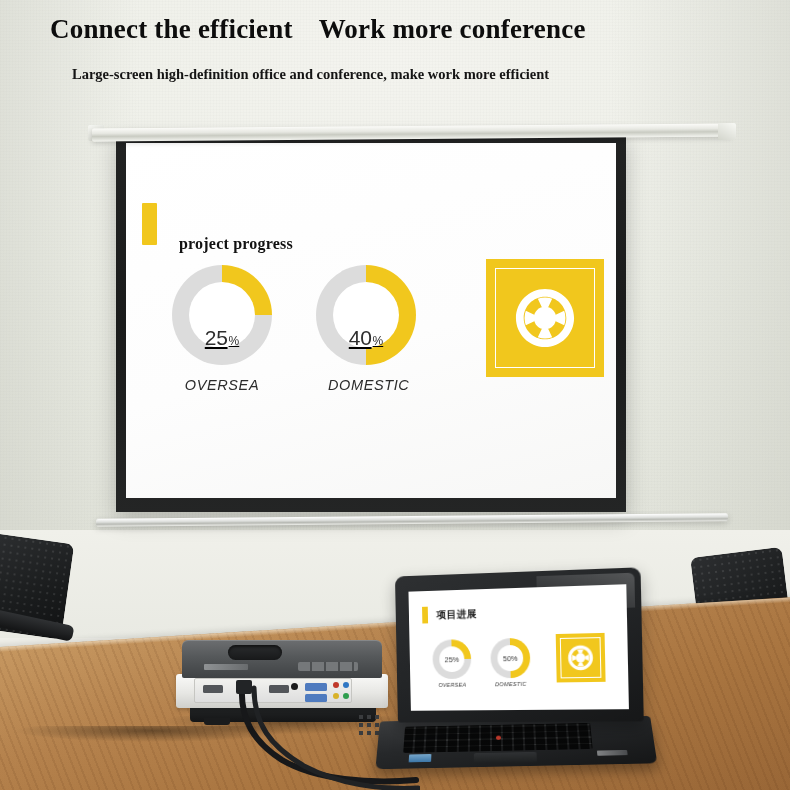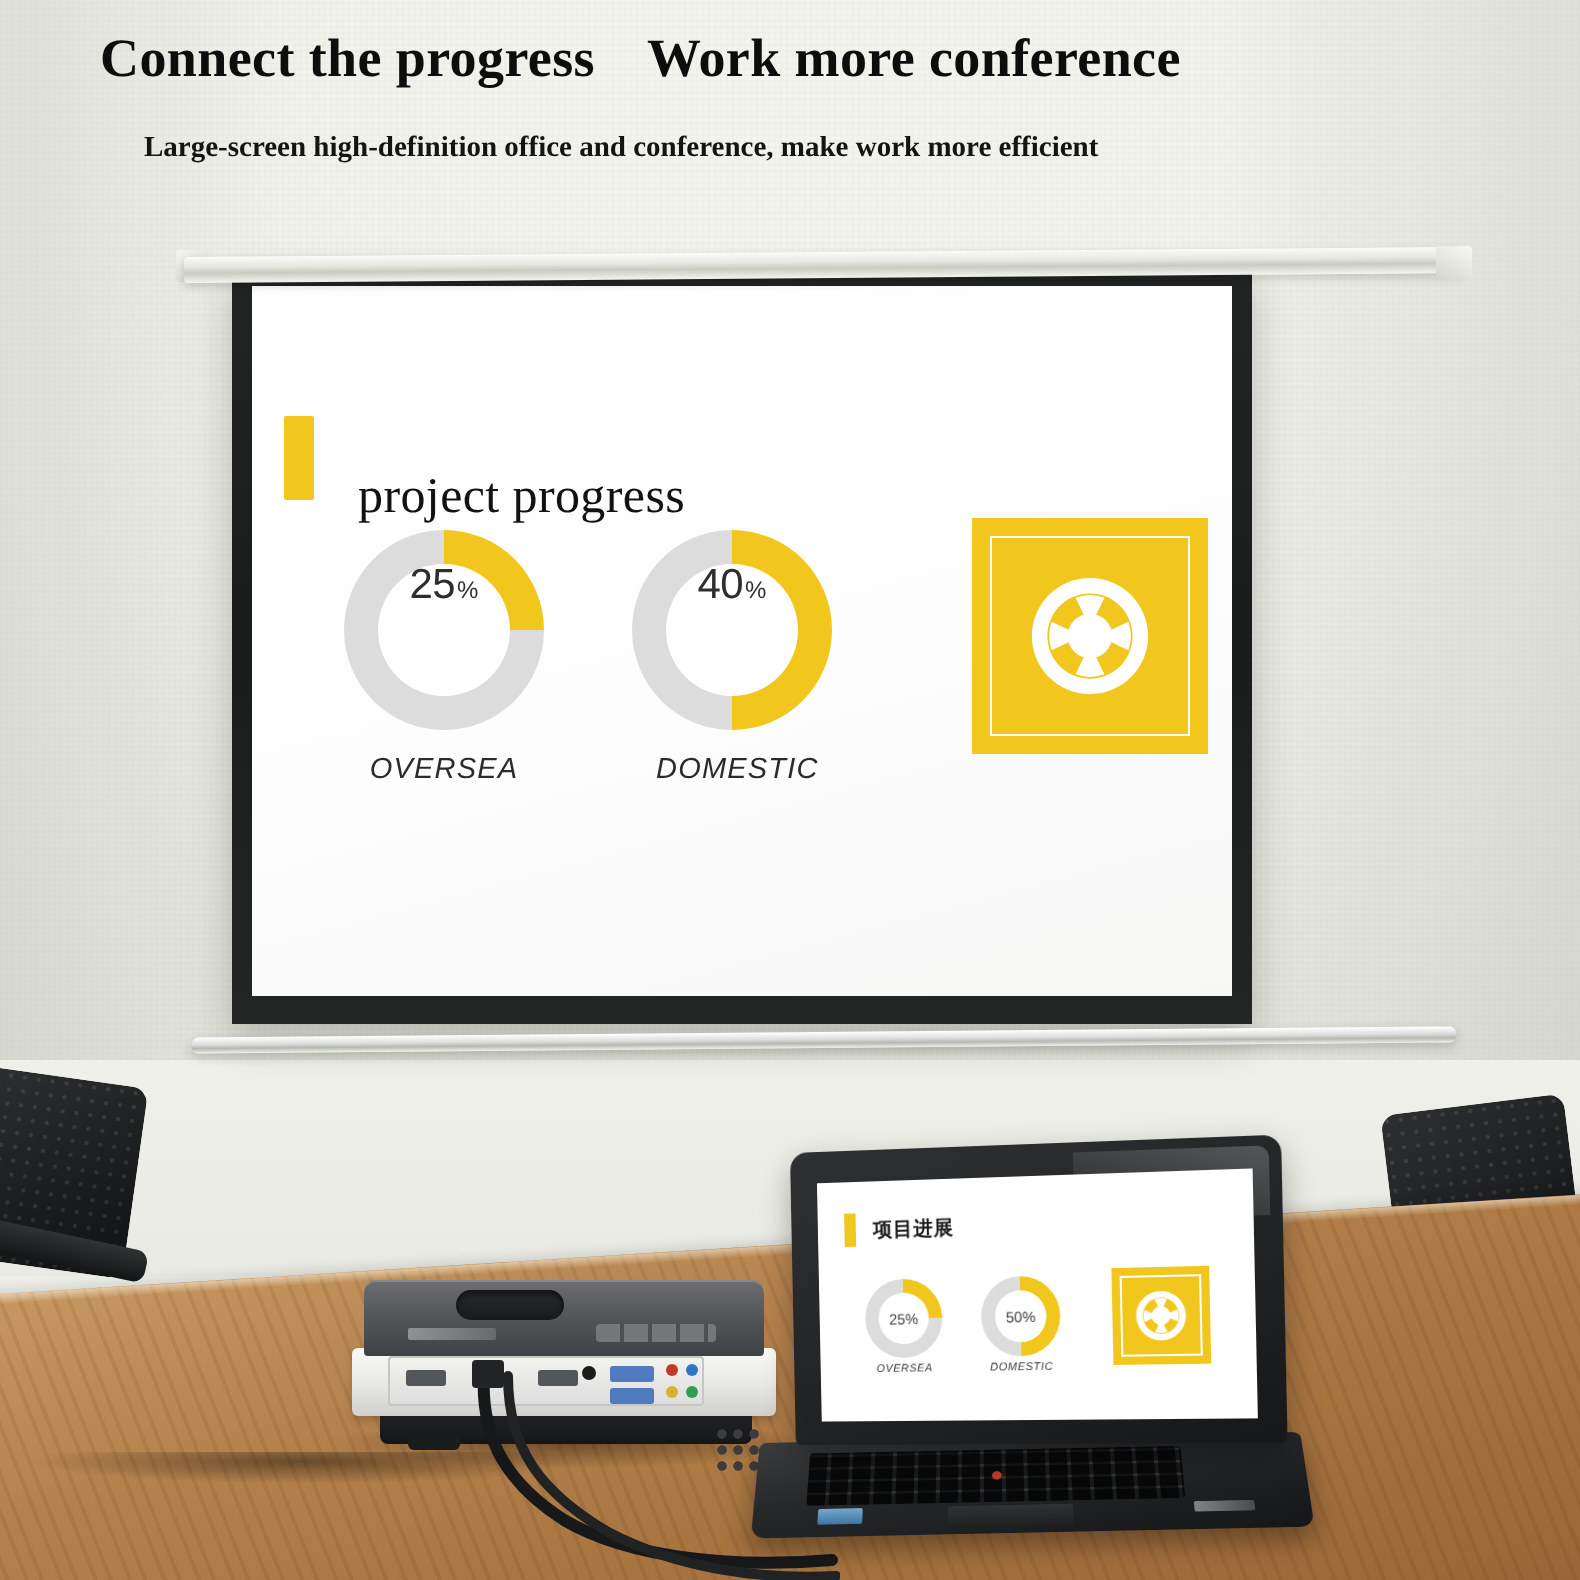--- a/index.html
+++ b/index.html
@@ -96,39 +96,39 @@
   
   .slide-title-row{
     position:absolute; left:16px; top:52px; display:flex; align-items:center;
   }
   .accent-bar{
     width:15px; height:42px; background:#f1c71d; border-radius:1px;
   }
   .slide-title{
     margin-left:22px;
     font-family:"Liberation Serif", serif;
-    font-weight:400; font-size:25px; color:#121212; letter-spacing:.2px;margin-top:40px;
+    font-weight:700; font-size:16px; color:#121212; letter-spacing:.2px;margin-top:40px;
   }
 
   .charts-row{
     position:absolute; left:30px; top:122px; width:460px; height:180px;
   }
   .donut-item{
     position:absolute; top:0; width:120px; text-align:center;
   }
   .donut-item.d1{ left:6px; }
   .donut-item.d2{ left:150px; }
   .donut{
     position:relative; width:100px; height:100px; margin:0 auto;
     border-radius:50%;
   }
   .donut .hole{
     position:absolute; left:17px; top:17px; width:66px; height:66px;
     background:#ffffff; border-radius:50%;
-    display:flex; align-items:flex-start; justify-content:center;
+    display:flex; align-items:flex-end; justify-content:center;text-decoration:underline;
   }
   .pct{
     font-family:"Liberation Sans", sans-serif;
     font-weight:400; color:#2e2e2e; line-height:1;
     display:flex; align-items:baseline;
   }
   .pct .num{ font-size:21px; letter-spacing:-.3px; }
   .pct .sym{ font-size:12px; margin-left:1px; }
   .donut-label{
     margin-top:11px;
@@ -360,21 +360,21 @@
 <div class="stage">
 
   <div class="scene-top">
     <div class="wall-grain"></div>
     <div class="wall-shade-left"></div>
     <div class="wall-shade-right"></div>
   </div>
 
   <div class="headline">
     <div class="h1">
-      <span>Connect the progress</span><span class="gap"></span><span>Work more conference</span>
+      <span>Connect the efficient</span><span class="gap"></span><span>Work more conference</span>
     </div>
     <div class="sub">Large-screen high-definition office and conference, make work more efficient</div>
   </div>
 
   <div class="roller-cap-l"></div>
   <div class="roller"></div>
   <div class="roller-cap-r"></div>
 
   <div class="screen-frame">
     <div class="screen-canvas">

